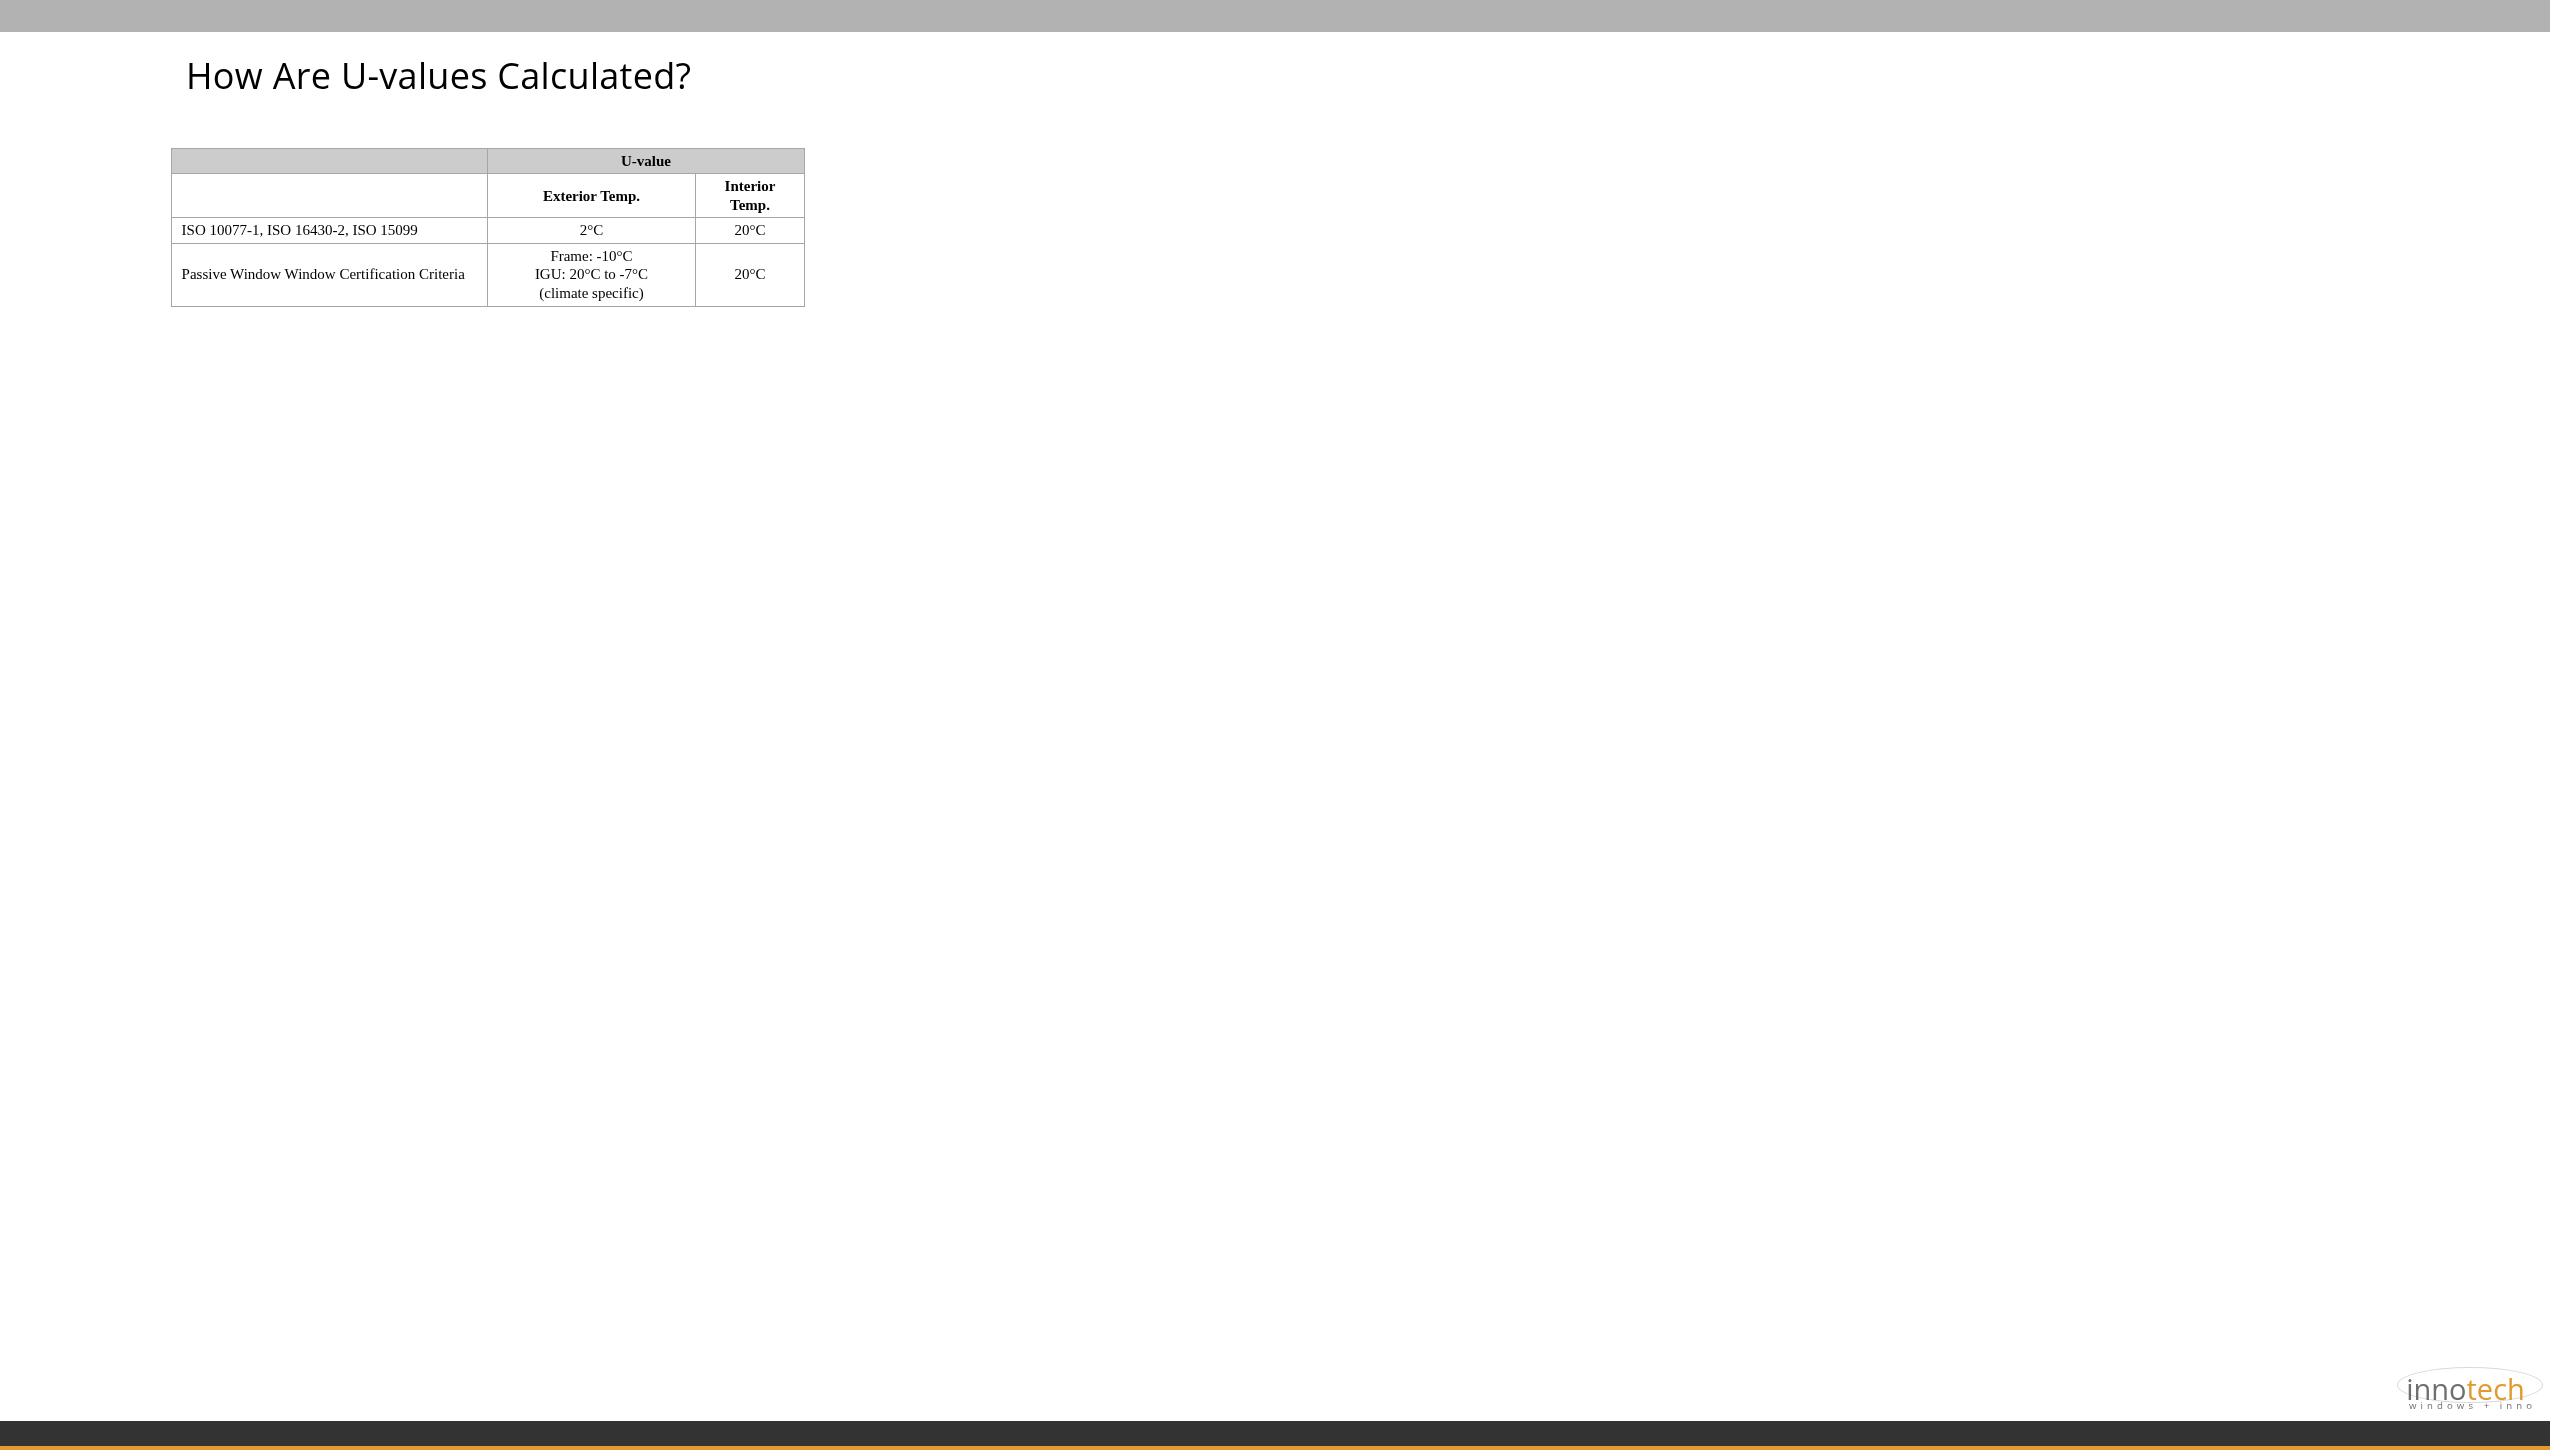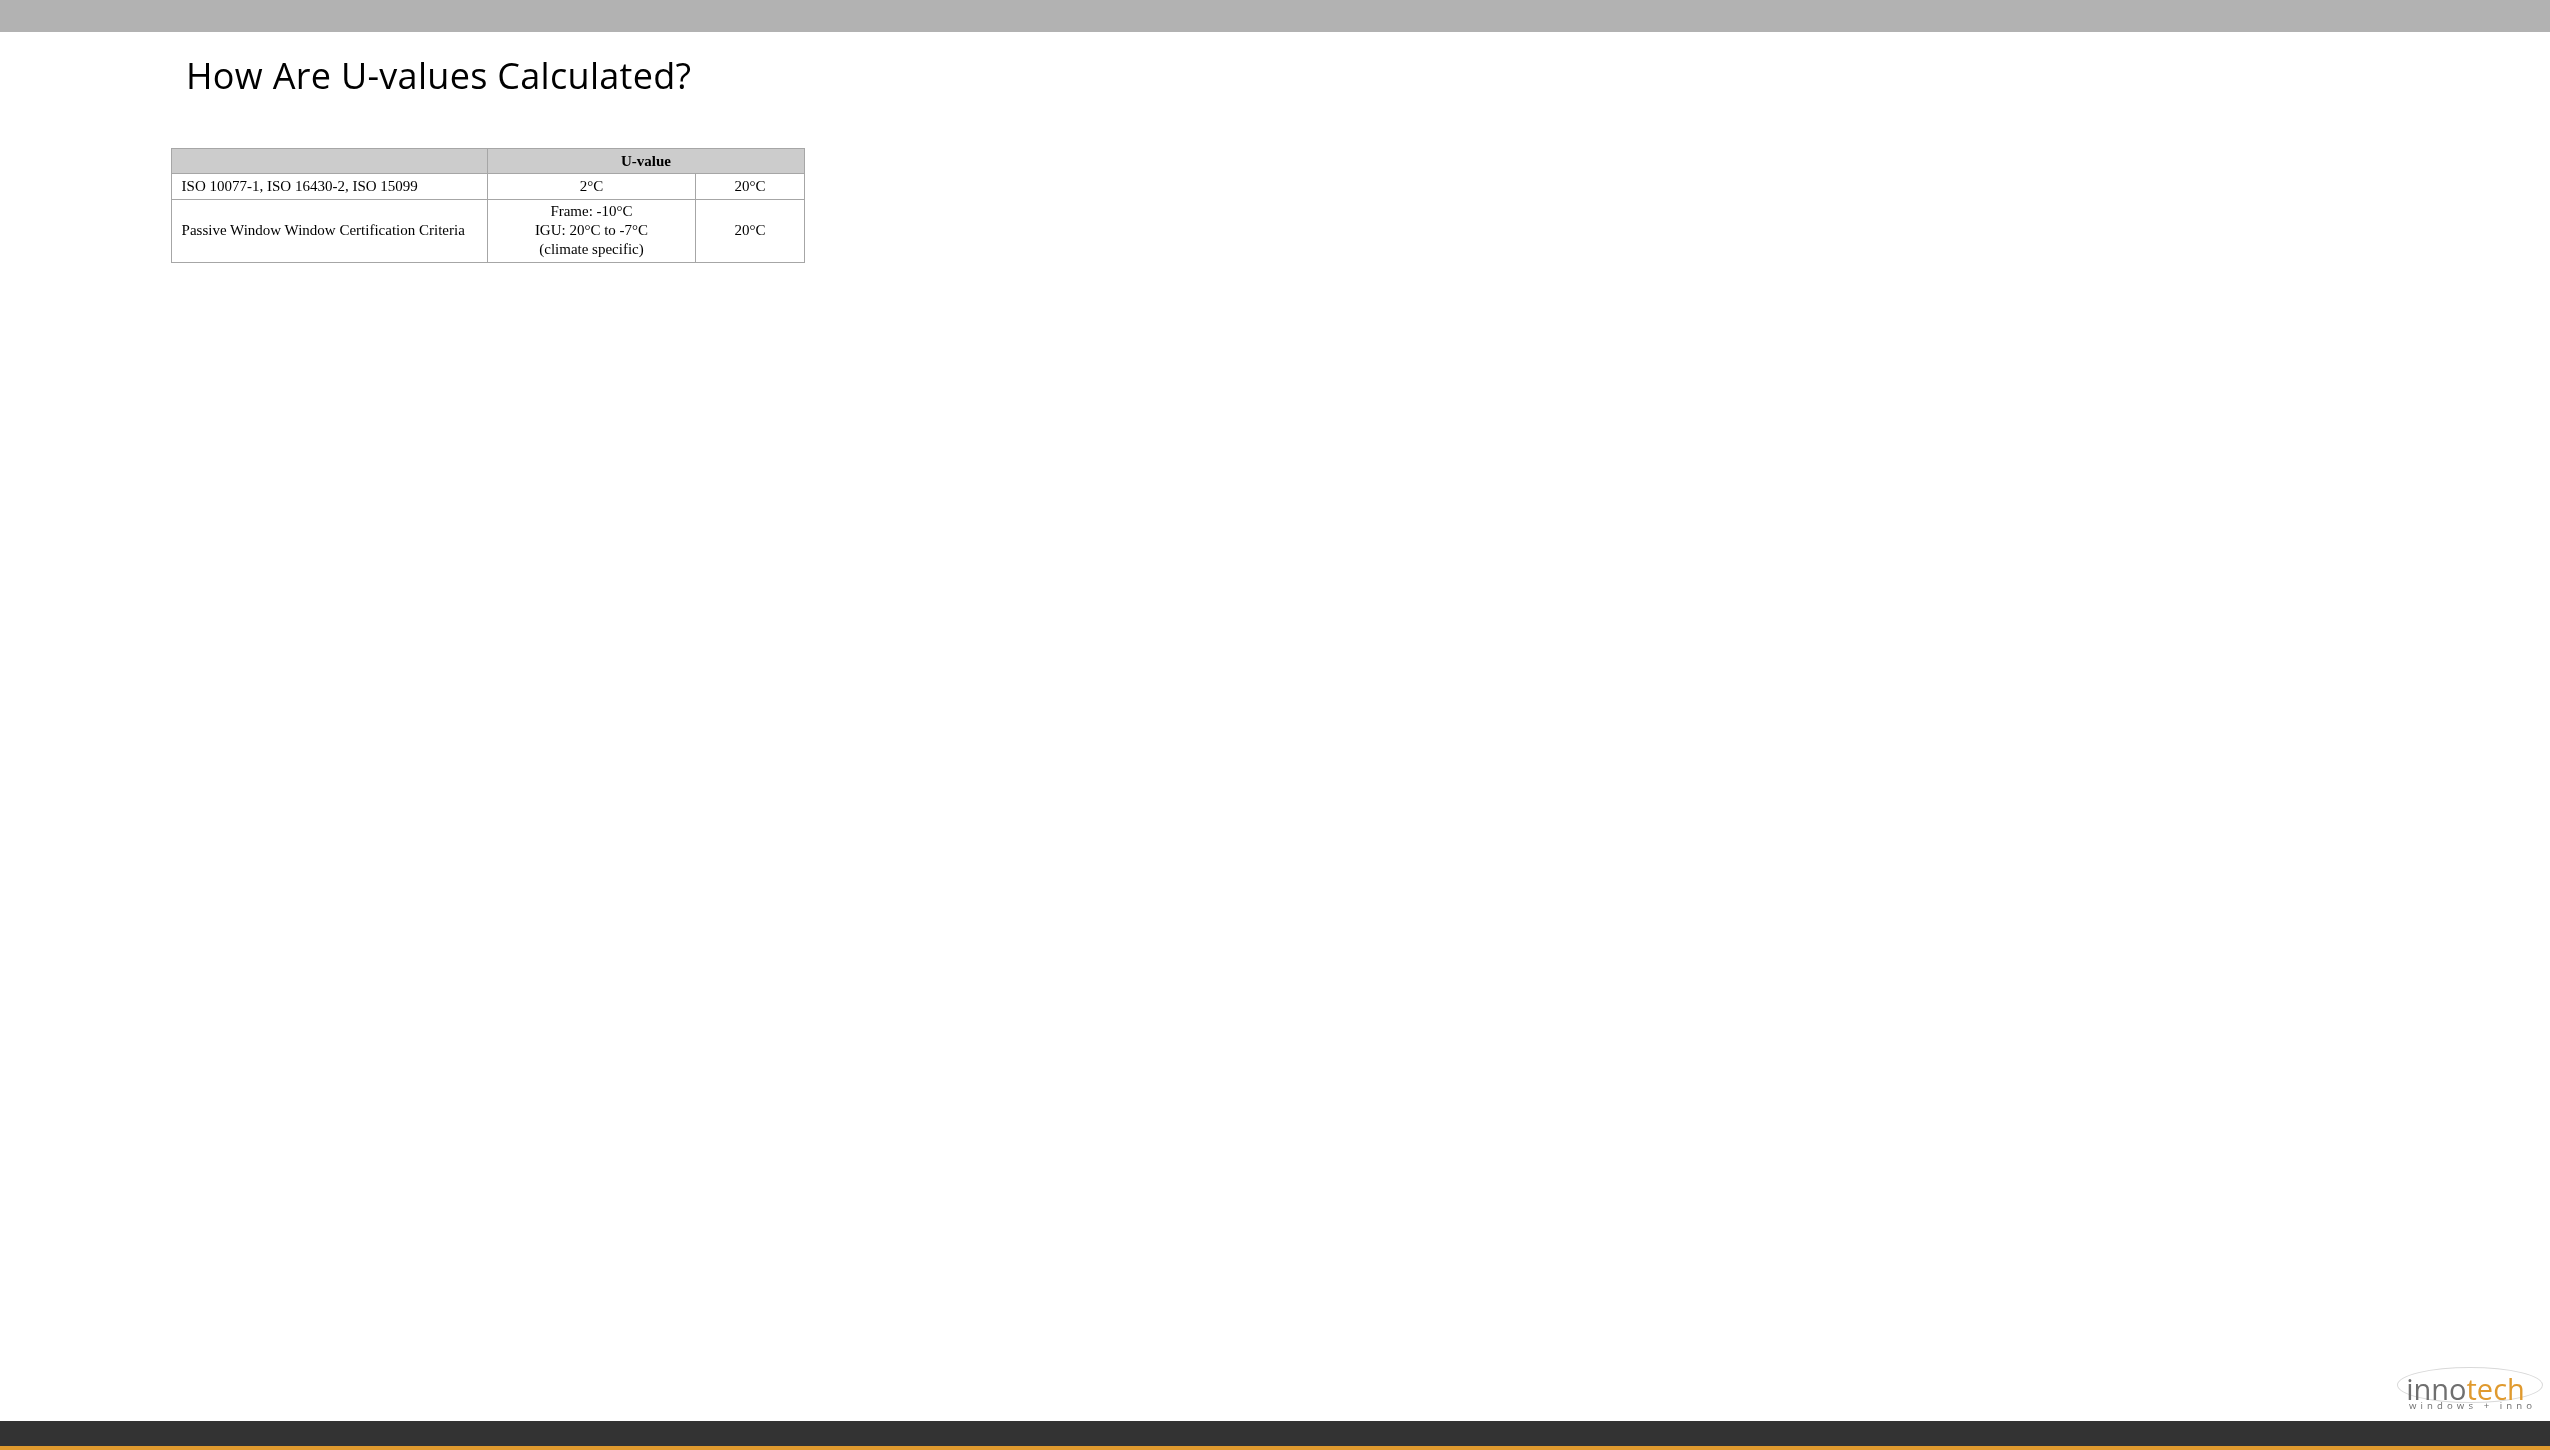--- a/index.html
+++ b/index.html
@@ -38,20 +38,25 @@
           <col class="c1">
           <col class="c2">
           <col class="c3">
         </colgroup>
       <tbody>
           <tr>
         <td class="hdr-grey"></td>
         <td class="hdr-grey bold center" colspan="2">U-value</td>
       </tr>
       <tr>
+        <td></td>
+        <td class="bold center">Exterior Temp.</td>
+        <td class="bold center">Interior Temp.</td>
+      </tr>
+      <tr>
         <td>ISO 10077-1, ISO 16430-2, ISO 15099</td>
         <td class="center">2°C</td>
         <td class="center">20°C</td>
       </tr>
       <tr>
         <td>Passive Window Window Certification Criteria</td>
         <td class="center">Frame: -10°C<br>IGU: 20°C to -7°C<br>(climate specific)</td>
         <td class="center">20°C</td>
       </tr>
     </tbody>

